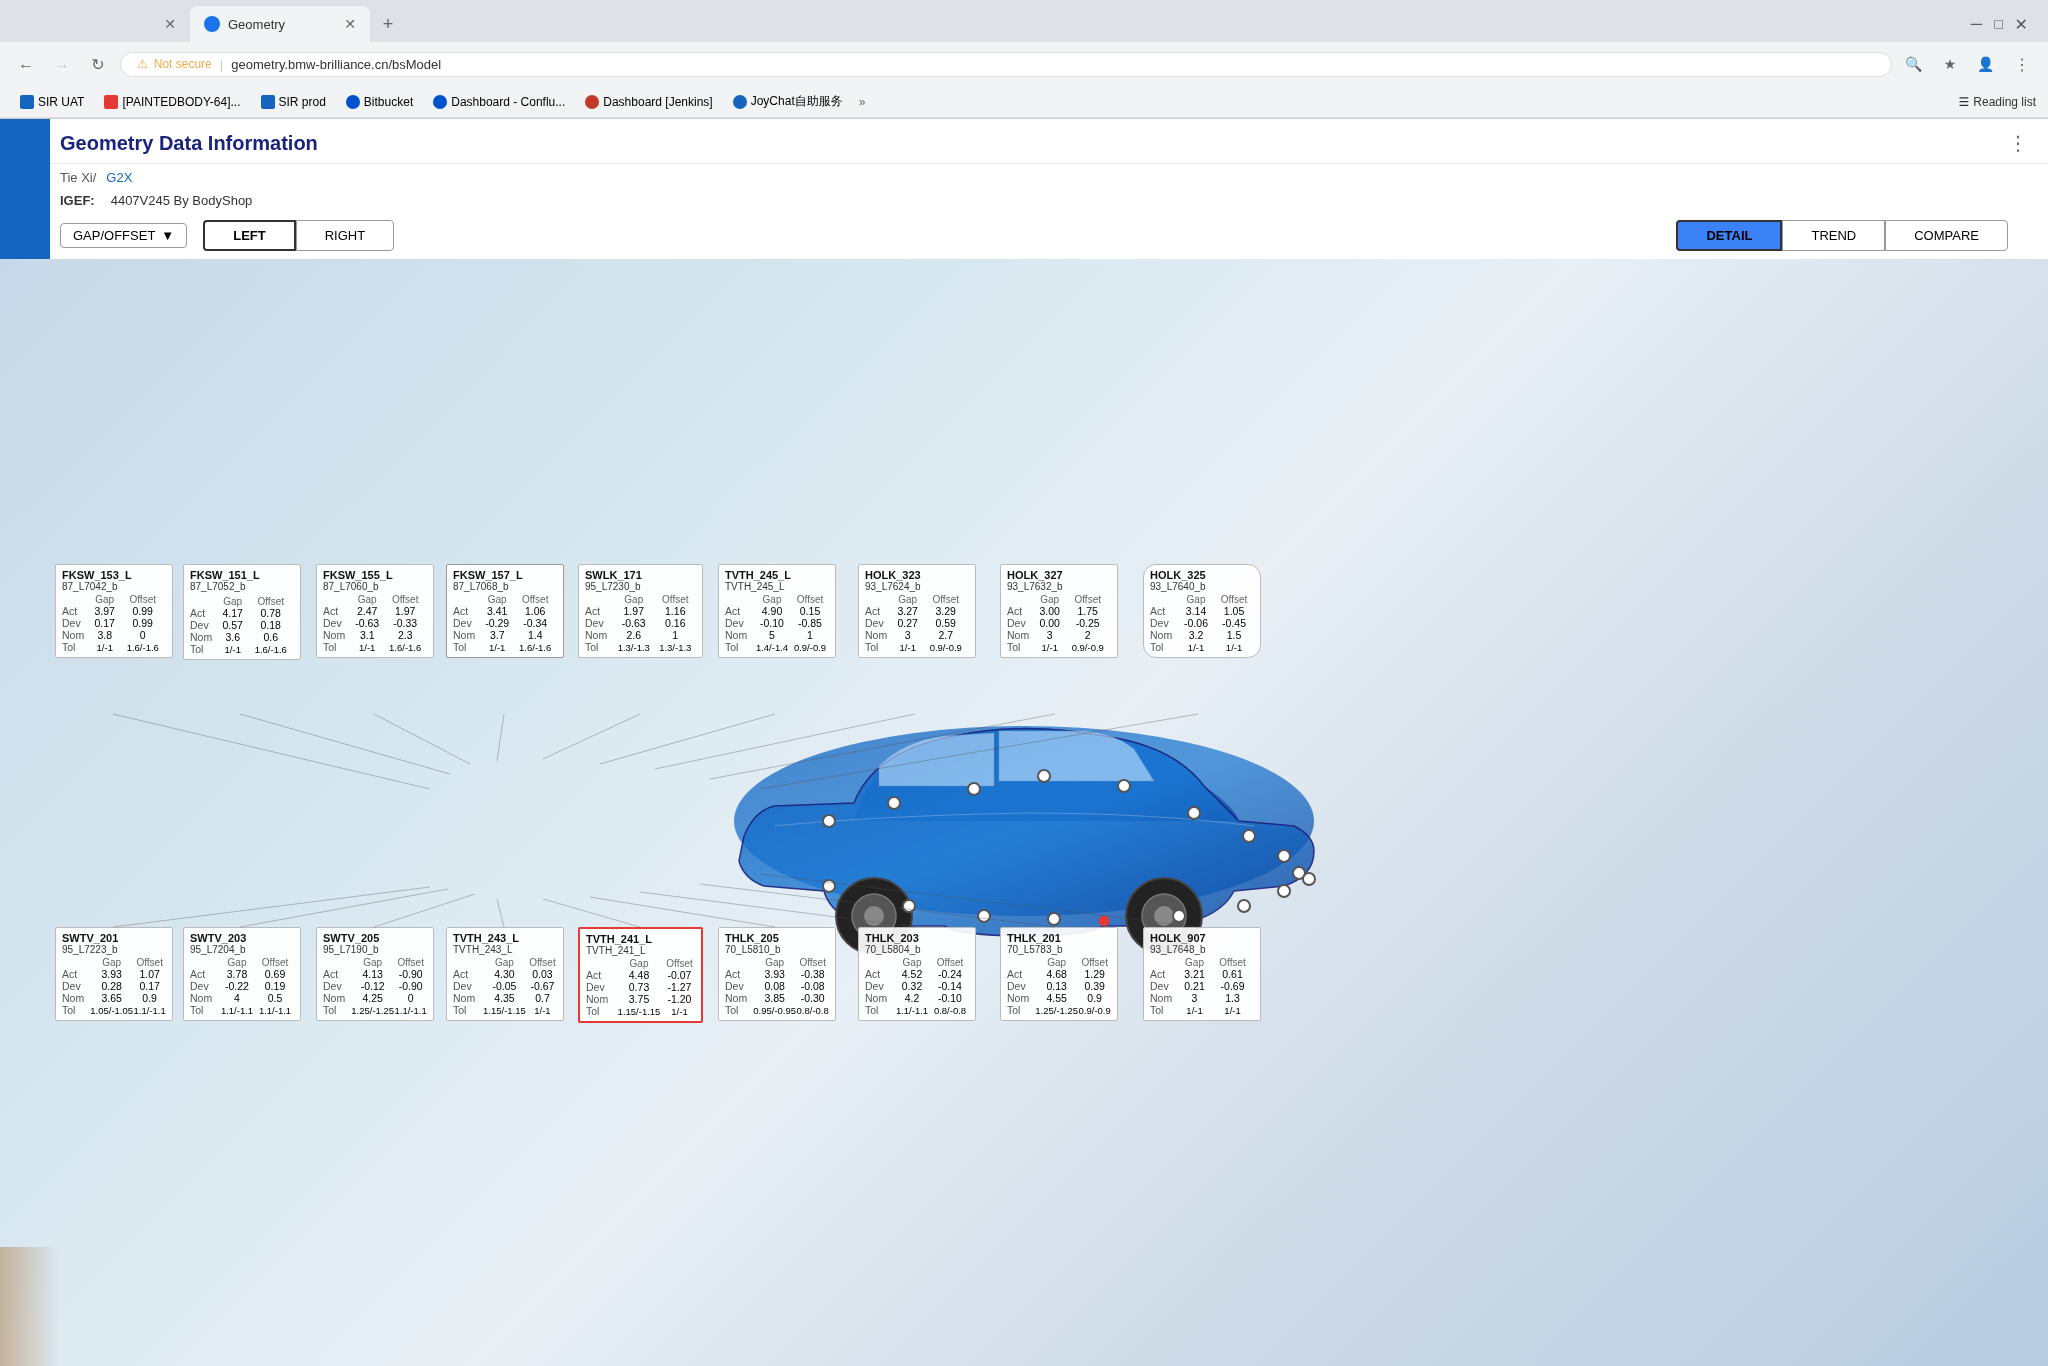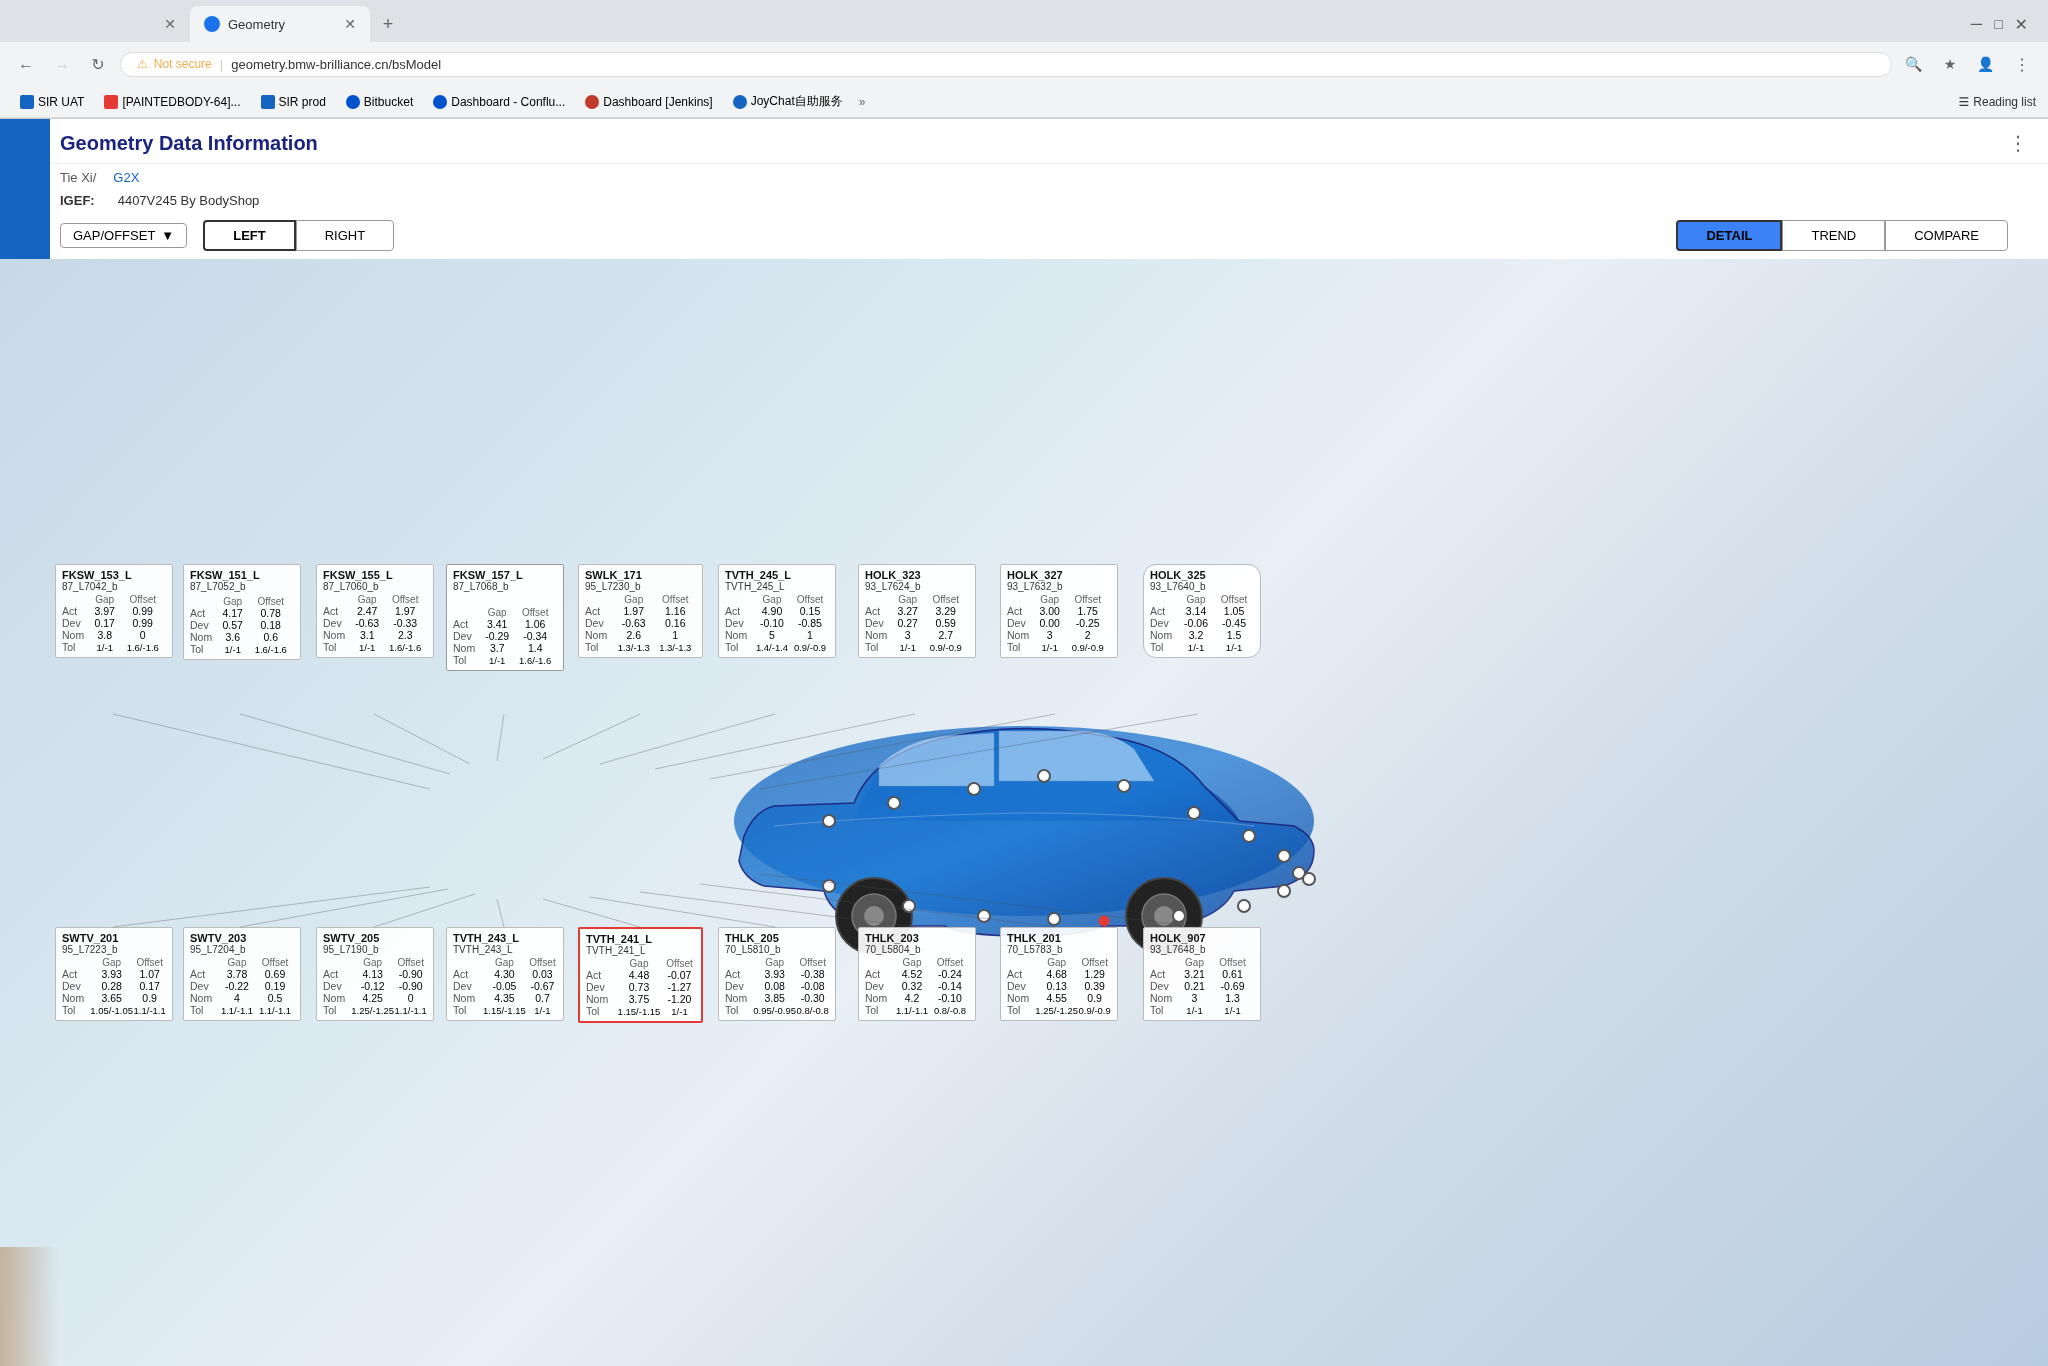--- a/index.html
+++ b/index.html
@@ -155,21 +155,21 @@
       font-size: 20px;
       color: #666;
     }
 
     .sub-header {
       padding: 6px 28px;
       font-size: 13px;
       color: #333;
       display: flex;
       align-items: center;
-      gap: 17px;
+      gap: 10px;
     }
 
     .toolbar {
       padding: 8px 20px;
       display: flex;
       align-items: center;
       gap: 16px;
     }
     .gap-dropdown {
       border: 1px solid #999;
@@ -513,21 +513,21 @@
               <td style="color:#555;">Tol</td>
               <td style="text-align:center;font-size:9.5px;">1/-1</td>
               <td style="text-align:center;font-size:9.5px;">1.6/-1.6</td>
             </tr>
       </tbody>
         </table>
     </div>
 
     <div style="position:absolute;left:446px;top:305px;background:rgba(255,255,255,0.97);border:1px solid #999;border-radius:2px;padding:4px 6px;font-size:10.5px;min-width:118px;">
       <div style="font-weight:700;font-size:11px;color:#111;">FKSW_157_L</div>
-      <div style="font-size:10px;color:#333;margin-bottom:15px;">87_L7068_b</div>
+      <div style="font-size:10px;color:#333;margin-bottom:2px;">87_L7068_b</div>
       <table style="width:100%;border-collapse:collapse;font-size:10.5px;">
         <tbody>
             <tr>
               <td style="color:#888;width:28px;"></td>
               <td style="text-align:center;color:#666;font-size:10px;">Gap</td>
               <td style="text-align:center;color:#666;font-size:10px;">Offset</td>
             </tr>
         <tr>
               <td style="color:#555;">Act</td>
               <td style="text-align:center;">3.41</td>

